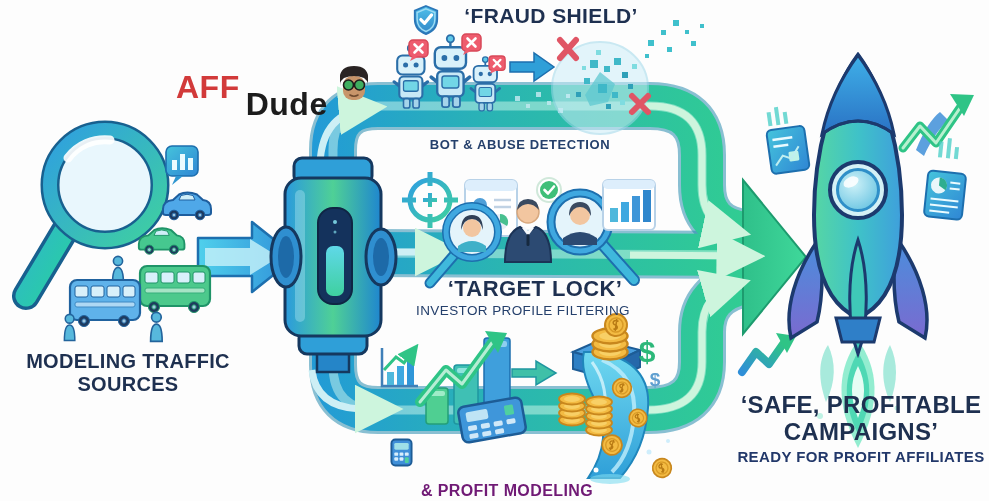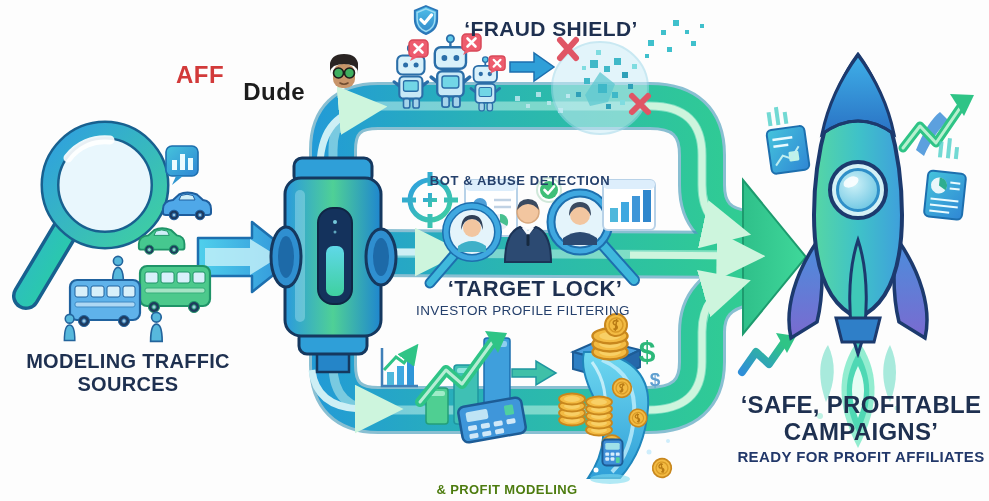--- a/index.html
+++ b/index.html
@@ -1,31 +1,31 @@
 <!DOCTYPE html>
 <html><head>
 <meta charset="utf-8">
 <style>
   html,body{margin:0;padding:0;background:#e9e9e9;}
   .canvas{position:relative;width:989px;height:501px;background:#fdfdfd;overflow:hidden;
           font-family:"Liberation Sans",sans-serif;color:#1e3050;}
   .art{position:absolute;left:0;top:0;}
   .t{position:absolute;text-align:center;font-weight:800;color:#1e3050;}
-  .row{display:flex;align-items:flex-end;justify-content:center;gap:24px;}
-  .logo{position:absolute;left:176px;top:44px;display:flex;align-items:center;gap:17px;
-        font-size:24px;font-weight:800;letter-spacing:.5px;}
+  .row{display:flex;align-items:flex-start;justify-content:center;gap:24px;}
+  .logo{position:absolute;left:176px;top:52px;display:flex;align-items:center;gap:4px;
+        font-size:32px;font-weight:800;letter-spacing:.5px;}
   .logo .aff{color:#d23a3a;}
   .logo .dude{color:#1c1c1c;margin-left:2px;margin-top:34px;}
   #fraudRow{left:378px;top:4px;width:294px;font-size:21px;letter-spacing:.4px;}
-  #botSub{left:388px;top:137px;width:264px;font-size:13px;font-weight:700;letter-spacing:.6px;color:#25406c;margin-top:36px;}
+  #botSub{left:388px;top:137px;width:264px;font-size:13px;font-weight:700;letter-spacing:.6px;color:#25406c;}
   #targetTitle{left:395px;top:276px;width:280px;font-size:22px;letter-spacing:.4px;}
   #targetSub{left:383px;top:303px;width:280px;font-size:13.5px;font-weight:400;letter-spacing:.4px;color:#25406c;}
   #roiRow{left:390px;top:438px;width:234px;font-size:21px;letter-spacing:.3px;flex-direction:column;}
   #roiSub1{left:390px;top:466px;width:234px;font-size:13.5px;font-weight:700;letter-spacing:.4px;color:#25406c;margin-top:36px;}
-  #roiSub2{left:390px;top:482px;width:234px;font-size:13px;font-weight:700;letter-spacing:.4px;color:#4d7c0f;}
+  #roiSub2{left:390px;top:482px;width:234px;font-size:16px;font-weight:700;letter-spacing:.4px;color:#701a75;}
   #srcLabel{left:20px;top:350px;width:216px;font-size:20px;line-height:23px;letter-spacing:.3px;}
   #outTitle{left:736px;top:391px;width:250px;font-size:24px;line-height:27px;letter-spacing:.3px;}
   #outSub{left:736px;top:448px;width:250px;font-size:15px;font-weight:700;letter-spacing:.4px;color:#22386a;}
   #dollarLg{left:632px;top:335px;width:30px;font-size:30px;color:#2db87a;}
   #dollarSm{left:644px;top:369px;width:22px;font-size:19px;color:#5f9fd0;}
 </style>
 </head>
 <body>
 
 <div class="canvas">

